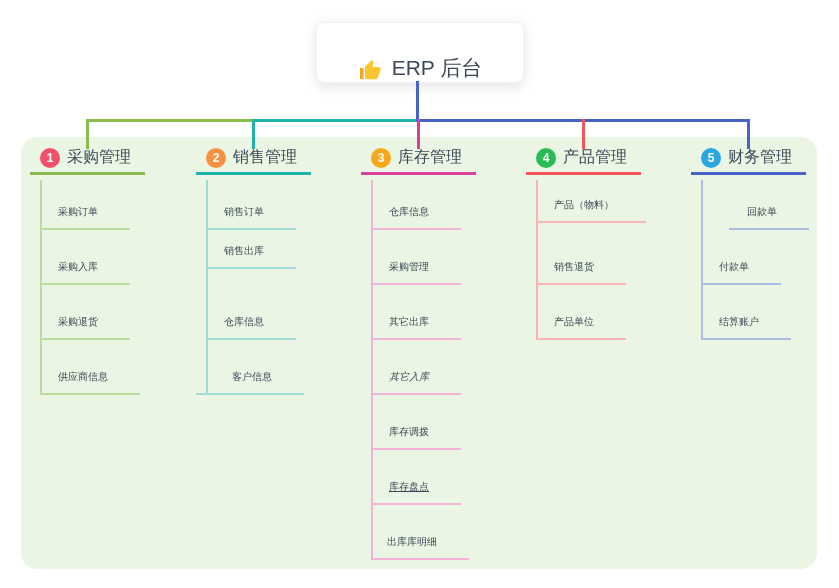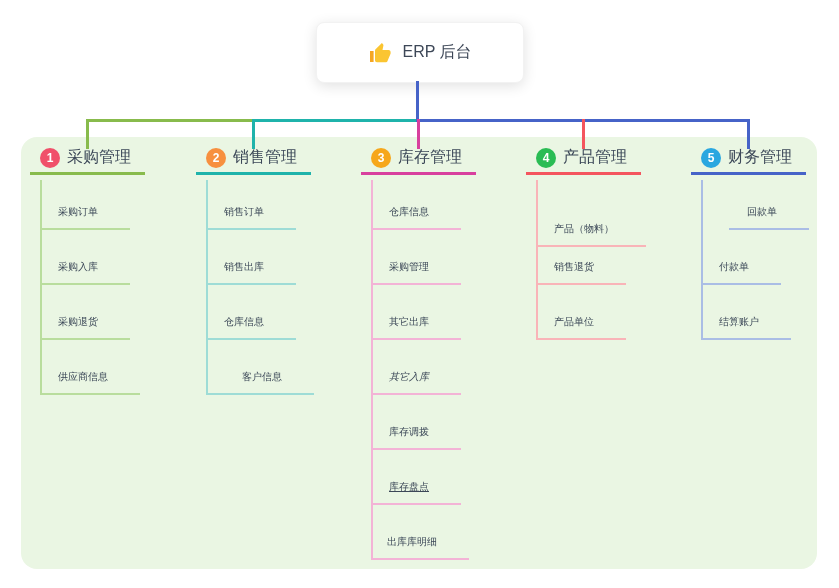--- a/index.html
+++ b/index.html
@@ -5,22 +5,22 @@
   html,body{margin:0;padding:0;background:#ffffff;}
   body{font-family:"Liberation Sans","DejaVu Sans",sans-serif;}
   .canvas{position:relative;width:839px;height:588px;background:#ffffff;overflow:hidden;}
 
   .panel{position:absolute;left:21px;top:137px;width:796px;height:432px;
          border-radius:16px;}
 
   .root-node{position:absolute;left:316px;top:22px;width:206px;height:59px;
              background:#ffffff;border:1px solid #f2f2f2;border-radius:8px;
              box-shadow:0 3px 14px rgba(0,0,0,.12);
-             display:flex;align-items:center;justify-content:center;gap:10px;
-             font-size:16px;color:#3d4757;cursor:default;}
+             display:flex;align-items:flex-end;justify-content:center;gap:10px;
+             font-size:21px;color:#3d4757;cursor:default;}
   .root-node .thumb{display:flex;align-items:center;}
 
   .line{position:absolute;}
 
   .branch-header{position:absolute;width:115px;display:flex;align-items:center;gap:7px;
                  padding-bottom:4px;font-size:16px;color:#3c4858;}
   .num-badge{width:20px;height:20px;border-radius:50%;margin-left:10px;flex:0 0 auto;
              color:#fff;font-size:12px;font-weight:bold;display:flex;
              align-items:center;justify-content:center;}
   .child-node{position:absolute;font-size:10px;line-height:17px;color:#3c4858;
@@ -62,41 +62,41 @@
       <div class="child-node" style="left: 40px; top: 203px; border-bottom: 2px solid rgb(185, 221, 157);">采购订单</div>
       <div class="child-node" style="left: 40px; top: 258px; border-bottom: 2px solid rgb(185, 221, 157);">采购入库</div>
       <div class="child-node" style="left: 40px; top: 313px; border-bottom: 2px solid rgb(185, 221, 157);">采购退货</div>
       <div class="child-node" style="left: 40px; top: 368px; border-bottom: 2px solid rgb(185, 221, 157);">供应商信息</div>
       <div class="branch-header" style="left: 196px; top: 147px; border-bottom: 3px solid rgb(31, 179, 171);">
         <span class="num-badge" style="background: rgb(247, 144, 63);">2</span>
         <span>销售管理</span>
       </div>
       <div class="line" style="left: 206px; top: 180px; width: 2px; height: 215px; background: rgb(158, 220, 214);"></div>
       <div class="child-node" style="left: 206px; top: 203px; border-bottom: 2px solid rgb(158, 220, 214);">销售订单</div>
-      <div class="child-node" style="left: 206px; top: 258px; border-bottom: 2px solid rgb(158, 220, 214);">销售出库</div>
+      <div class="child-node" style="left: 206px; top: 242px; border-bottom: 2px solid rgb(158, 220, 214);">销售出库</div>
       <div class="child-node" style="left: 206px; top: 313px; border-bottom: 2px solid rgb(158, 220, 214);">仓库信息</div>
-      <div class="child-node" style="left: 206px; top: 368px; border-bottom: 2px solid rgb(158, 220, 214); padding-left: 36px;">客户信息</div>
+      <div class="child-node" style="left: 196px; top: 368px; border-bottom: 2px solid rgb(158, 220, 214); padding-left: 36px;">客户信息</div>
       <div class="branch-header" style="left: 361px; top: 147px; border-bottom: 3px solid rgb(216, 64, 158);">
         <span class="num-badge" style="background: rgb(246, 167, 27);">3</span>
         <span>库存管理</span>
       </div>
       <div class="line" style="left: 371px; top: 180px; width: 2px; height: 380px; background: rgb(243, 179, 214);"></div>
       <div class="child-node" style="left: 371px; top: 203px; border-bottom: 2px solid rgb(243, 179, 214);">仓库信息</div>
       <div class="child-node" style="left: 371px; top: 258px; border-bottom: 2px solid rgb(243, 179, 214);">采购管理</div>
       <div class="child-node" style="left: 371px; top: 313px; border-bottom: 2px solid rgb(243, 179, 214);">其它出库</div>
       <div class="child-node" style="left: 371px; top: 368px; border-bottom: 2px solid rgb(243, 179, 214); font-style: italic;">其它入库</div>
       <div class="child-node" style="left: 371px; top: 423px; border-bottom: 2px solid rgb(243, 179, 214);">库存调拨</div>
       <div class="child-node" style="left: 371px; top: 478px; border-bottom: 2px solid rgb(243, 179, 214); text-decoration: underline;">库存盘点</div>
       <div class="child-node" style="left: 371px; top: 533px; border-bottom: 2px solid rgb(243, 179, 214); padding-left: 16px;">出库库明细</div>
       <div class="branch-header" style="left: 526px; top: 147px; border-bottom: 3px solid rgb(244, 85, 94);">
         <span class="num-badge" style="background: rgb(42, 188, 84);">4</span>
         <span>产品管理</span>
       </div>
       <div class="line" style="left: 536px; top: 180px; width: 2px; height: 160px; background: rgb(249, 180, 184);"></div>
-      <div class="child-node" style="left: 536px; top: 220px; border-bottom: 2px solid rgb(249, 180, 184);">产品（物料）</div>
+      <div class="child-node" style="left: 536px; top: 196px; border-bottom: 2px solid rgb(249, 180, 184);">产品（物料）</div>
       <div class="child-node" style="left: 536px; top: 258px; border-bottom: 2px solid rgb(249, 180, 184);">销售退货</div>
       <div class="child-node" style="left: 536px; top: 313px; border-bottom: 2px solid rgb(249, 180, 184);">产品单位</div>
       <div class="branch-header" style="left: 691px; top: 147px; border-bottom: 3px solid rgb(70, 99, 200);">
         <span class="num-badge" style="background: rgb(42, 167, 224);">5</span>
         <span>财务管理</span>
       </div>
       <div class="line" style="left: 701px; top: 180px; width: 2px; height: 160px; background: rgb(170, 189, 229);"></div>
       <div class="child-node" style="left: 729px; top: 203px; border-bottom: 2px solid rgb(170, 189, 229);">回款单</div>
       <div class="child-node" style="left: 701px; top: 258px; border-bottom: 2px solid rgb(170, 189, 229);">付款单</div>
       <div class="child-node" style="left: 701px; top: 313px; border-bottom: 2px solid rgb(170, 189, 229);">结算账户</div>

